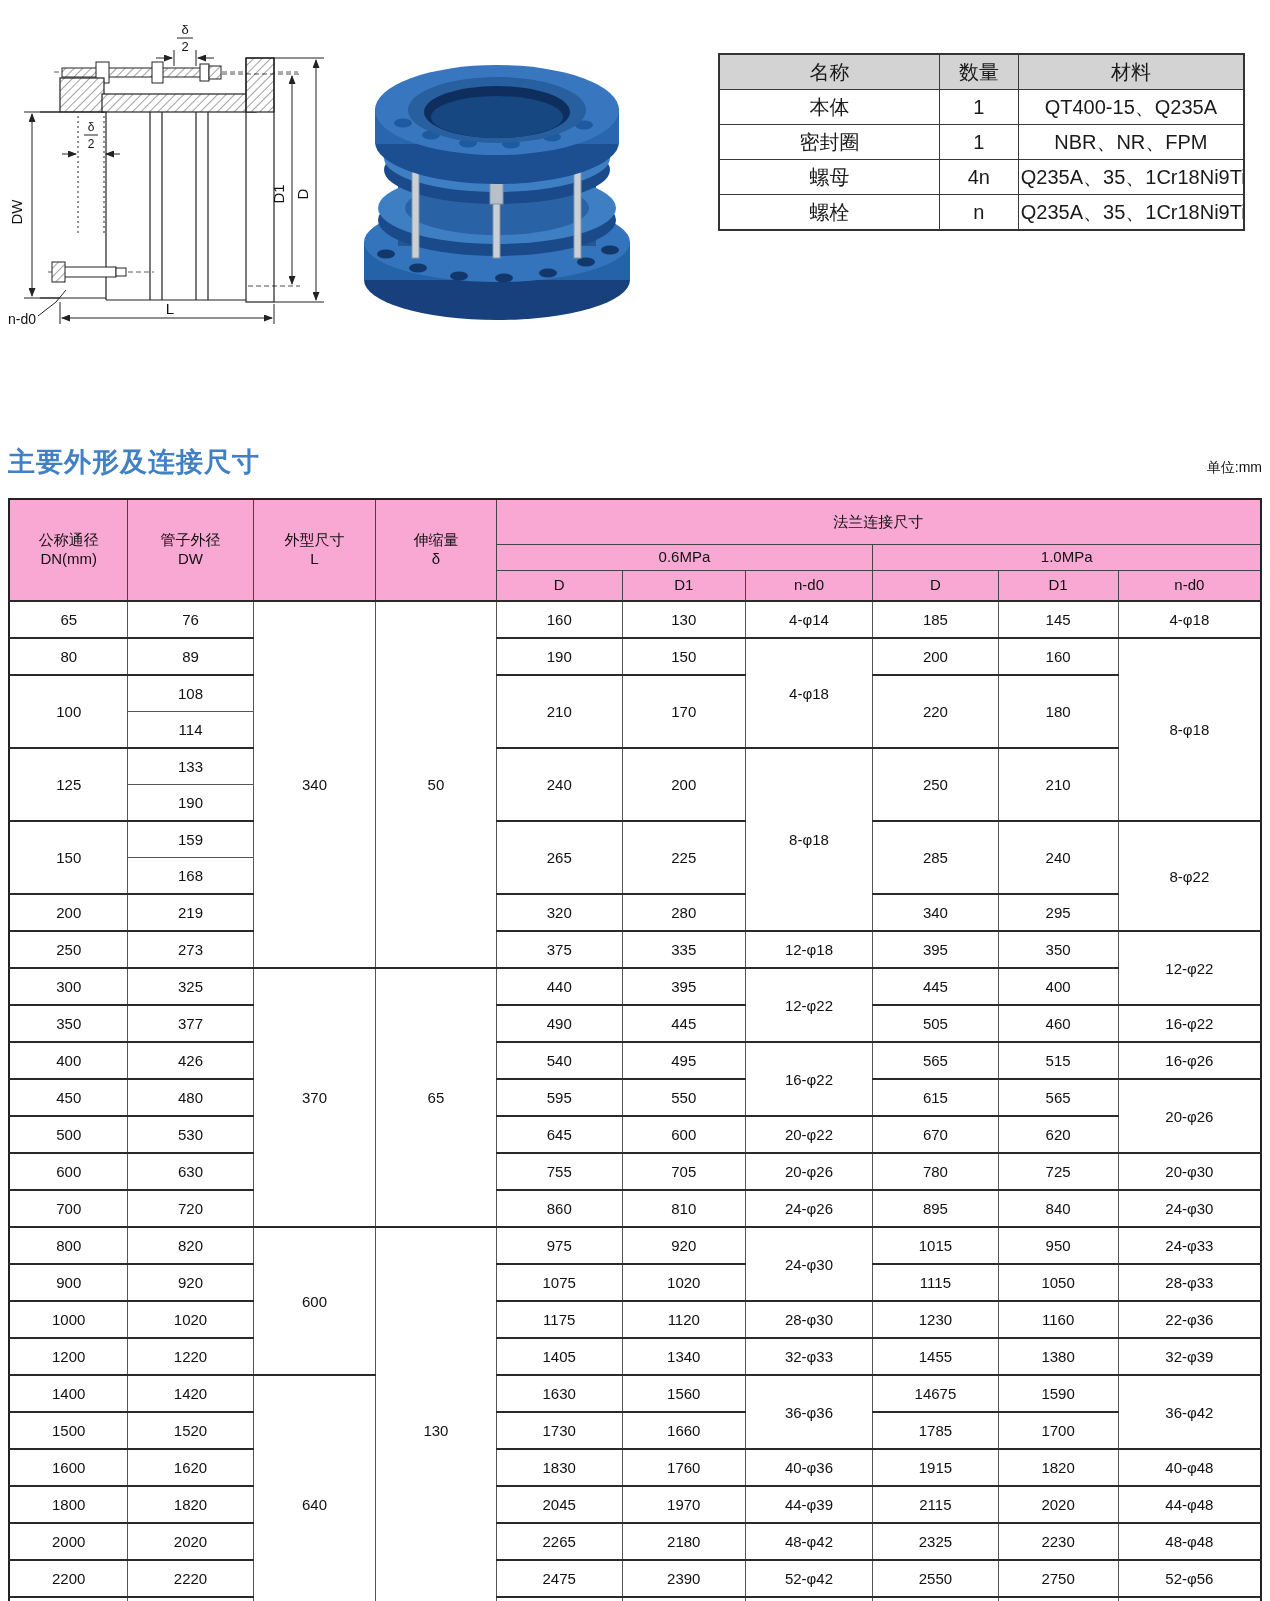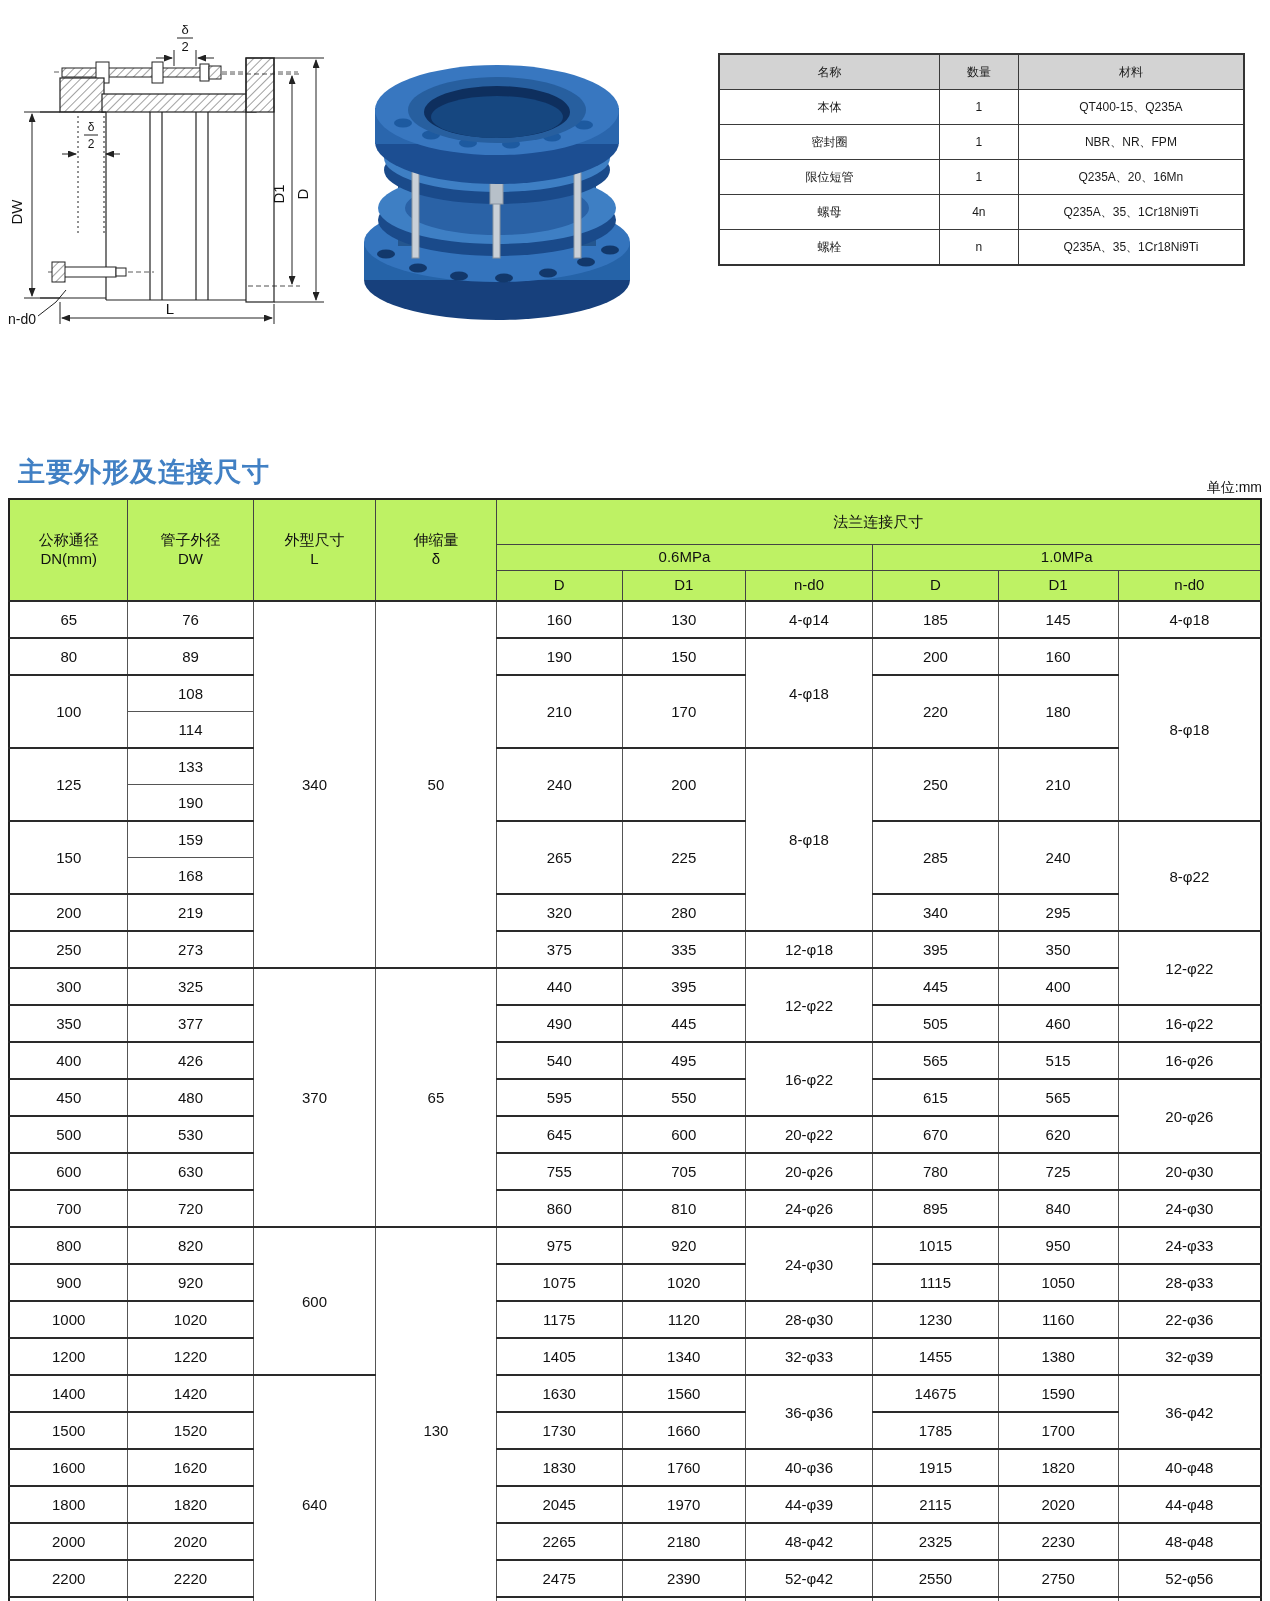--- a/index.html
+++ b/index.html
@@ -6,33 +6,33 @@
   .page{position:relative;width:1270px;height:1601px;background:#fff;
         font-family:"Liberation Sans","DejaVu Sans",sans-serif;color:#111;overflow:hidden;}
 
   
   .drawing-wrap{position:absolute;left:4px;top:2px;width:334px;height:336px;}
   .photo-wrap{position:absolute;left:346px;top:32px;width:302px;height:302px;}
 
   .mat-table{position:absolute;left:718px;top:53px;width:527px;border-collapse:collapse;
              border:2px solid #333;table-layout:fixed;}
   .mat-table th,.mat-table td{border:1px solid #3a3a3a;height:34px;text-align:center;
-             font-size:12px;font-weight:normal;color:#1a1a1a;padding:0 2px;overflow:hidden;white-space:nowrap;}
+             font-size:20px;font-weight:normal;color:#1a1a1a;padding:0 2px;overflow:hidden;white-space:nowrap;}
   .mat-table thead th{background:#d3d3d3;}
 
   
   .title-row{position:absolute;left:8px;top:444px;width:1254px;display:flex;
              justify-content:space-between;align-items:flex-end;}
-  .section-title{margin:10px;font-size:27px;font-weight:bold;color:#4180c4;letter-spacing:1px;}
+  .section-title{margin:0;font-size:27px;font-weight:bold;color:#4180c4;letter-spacing:1px;}
   .unit-label{font-size:14px;color:#111;padding-bottom:3px;}
 
   
   .dim-table{position:absolute;left:8px;top:498px;width:1254px;border-collapse:collapse;
              table-layout:fixed;border:2px solid #222;}
-  .dim-table th{background:#bef264;font-weight:normal;font-size:15px;color:#111;
+  .dim-table th{background:#f9a8d4;font-weight:normal;font-size:15px;color:#111;
                 border:1px solid #444;padding:0;line-height:1.25;}
   .dim-table thead tr.h1 th{height:44px;}
   .dim-table thead tr.h2 th{height:25px;}
   .dim-table thead tr.h3 th{height:29px;}
   .dim-table thead{border-bottom:2px solid #222;}
   .dim-table td{border:1px solid #555;text-align:center;vertical-align:middle;
                 font-size:15px;color:#111;height:35px;padding:0;background:#fff;}
   .dim-table tr.g td{border-top:2px solid #2a2a2a;}
   .hdr2line span{display:block;}
 
@@ -208,25 +208,20 @@
     <tbody id="mat-body">
         <tr class="g">
           <td>本体</td>
           <td>1</td>
           <td>QT400-15、Q235A</td>
         </tr>
         <tr class="g">
           <td>密封圈</td>
           <td>1</td>
           <td>NBR、NR、FPM</td>
-        </tr>
-        <tr class="g">
-          <td>限位短管</td>
-          <td>1</td>
-          <td>Q235A、20、16Mn</td>
         </tr>
         <tr class="g">
           <td>螺母</td>
           <td>4n</td>
           <td>Q235A、35、1Cr18Ni9Ti</td>
         </tr>
         <tr class="g">
           <td>螺栓</td>
           <td>n</td>
           <td>Q235A、35、1Cr18Ni9Ti</td>

